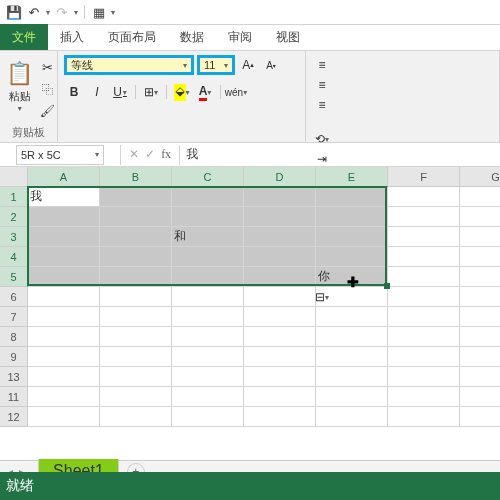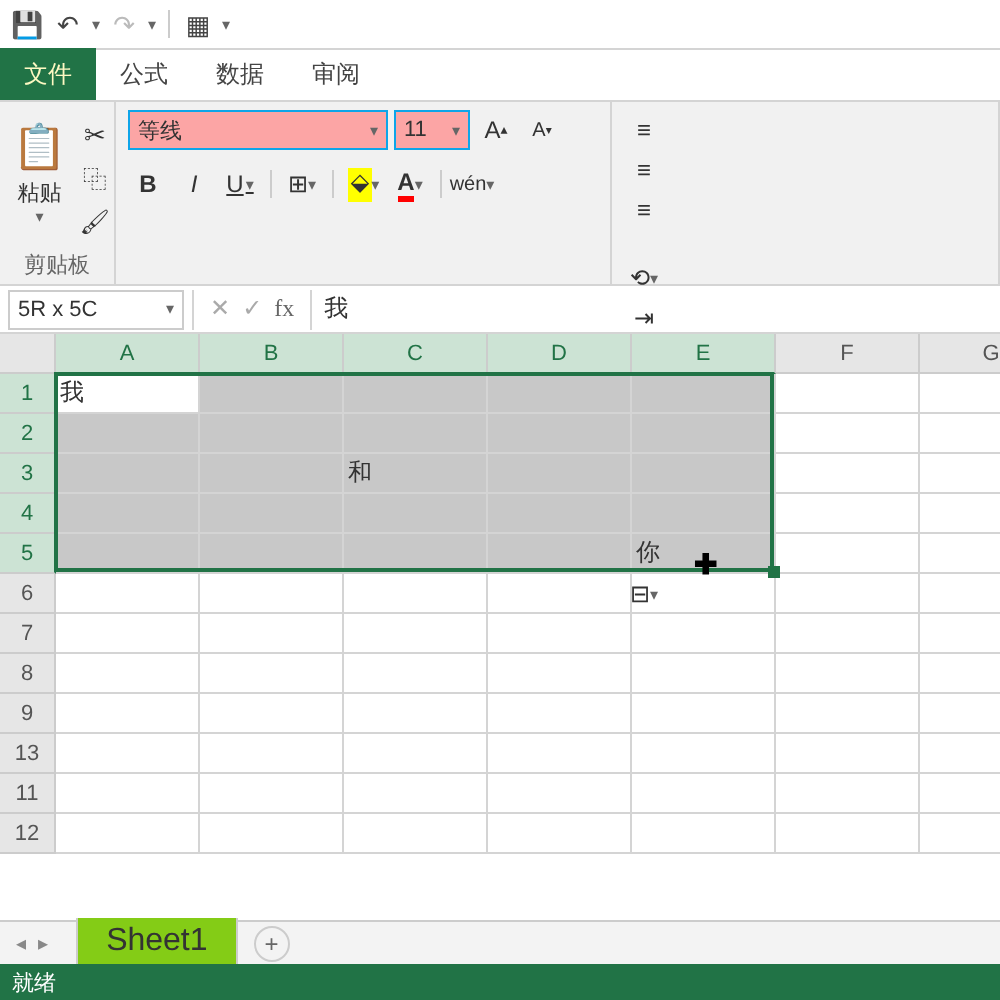--- a/index.html
+++ b/index.html
@@ -7,40 +7,40 @@
   
   
   .titlebar { height: 25px; background: #fff; border-bottom: 1px solid #d4d4d4; display: flex; align-items: center; padding: 0 6px; gap: 4px; }
   .qat-icon { width: 16px; height: 16px; display: flex; align-items: center; justify-content: center; color: #444; font-size: 13px; }
   .qat-sep { width: 1px; height: 14px; background: #ccc; margin: 0 2px; }
   .dd-arrow { font-size: 8px; color: #666; }
   
   
   .ribbon-tabs { height: 26px; background: #fff; display: flex; align-items: flex-end; border-bottom: 1px solid #d4d4d4; }
   .tab { padding: 5px 12px 4px; font-size: 12px; color: #444; cursor: pointer; }
-  .tab.file { background: #217346; color: #fef9c3; }
+  .tab.file { background: #217346; color: #bef264; }
   .tab.active { color: #217346; border-bottom: 2px solid #217346; margin-bottom: -1px; }
   
   
   .ribbon { height: 92px; background: #f1f1f1; border-bottom: 1px solid #d4d4d4; display: flex; }
   .group { border-right: 1px solid #d4d4d4; padding: 4px 6px 2px; display: flex; flex-direction: column; }
   .group-content { flex: 1; display: flex; gap: 4px; }
   .group-label { text-align: center; font-size: 11px; color: #666; padding-top: 2px; }
   .big-btn { display: flex; flex-direction: column; align-items: center; justify-content: center; width: 40px; height: 64px; }
   .big-btn .ico { font-size: 22px; color: #888; }
   .big-btn .lbl { font-size: 11px; margin-top: 2px; }
   
   .font-group .row { display: flex; align-items: center; gap: 3px; margin-bottom: 3px; }
-  .combo { height: 20px; border: 1px solid #0ea5e9; background: #fca5a5; font-size: 11px; padding: 0 4px; display: flex; align-items: center; justify-content: space-between; }
+  .combo { height: 20px; border: 3px solid #0ea5e9; background: #fef9c3; font-size: 11px; padding: 0 4px; display: flex; align-items: center; justify-content: space-between; }
   .combo .arr { font-size: 8px; color: #666; }
   .sq-btn { width: 20px; height: 20px; display: flex; align-items: center; justify-content: center; border: 1px solid transparent; font-size: 12px; }
   
   
   .formula-bar { height: 24px; border-bottom: 1px solid #d4d4d4; display: flex; align-items: center; background: #fff; }
-  .name-box { width: 88px; height: 20px; border: 1px solid #ccc; margin: 0 4px; padding: 0 4px; font-size: 11px; display: flex; align-items: center; justify-content: space-between; background: #fff; }
+  .name-box { width: 88px; height: 20px; border: 1px solid #ccc; margin: 0 16px; padding: 0 4px; font-size: 11px; display: flex; align-items: center; justify-content: space-between; background: #fff; }
   .fb-sep { width: 1px; height: 20px; background: #d4d4d4; }
   .fb-icons { display: flex; gap: 6px; padding: 0 8px; color: #aaa; }
   .fb-fx { font-family: "Times New Roman"; color: #666; }
   .fb-input { flex: 1; padding: 0 6px; font-size: 12px; border-left: 1px solid #d4d4d4; height: 20px; display: flex; align-items: center; }
   
   
   .grid-wrap { position: relative; }
   .corner { position: absolute; left: 0; top: 0; width: 28px; height: 20px; background: #e6e6e6; border-right: 1px solid #ccc; border-bottom: 1px solid #ccc; }
   .col-headers { position: absolute; left: 28px; top: 0; height: 20px; display: flex; }
   .col-h { width: 72px; height: 20px; background: #e6e6e6; border-right: 1px solid #ccc; border-bottom: 1px solid #ccc; display: flex; align-items: center; justify-content: center; font-size: 11px; color: #555; }
@@ -56,43 +56,45 @@
   .sel-border { position: absolute; border: 2px solid #217346; pointer-events: none; }
   .sel-handle { position: absolute; width: 6px; height: 6px; background: #217346; }
   
   
   .sheet-bar { position: absolute; left: 0; bottom: 18px; height: 22px; width: 500px; border-top: 1px solid #ccc; background: #f3f3f3; display: flex; align-items: center; }
   .sheet-nav { display: flex; gap: 6px; padding: 0 8px; color: #888; font-size: 10px; }
   .sheet-tab { padding: 3px 14px; background: #84cc16; border: 1px solid #ccc; border-top: none; font-size: 16px; margin-left: 6px; }
   .sheet-add { margin-left: 8px; width: 18px; height: 18px; border: 1px solid #ccc; border-radius: 50%; display: flex; align-items: center; justify-content: center; font-size: 12px; color: #666; }
   
   
-  .status-bar { position: absolute; left: 0; bottom: 0; width: 500px; height: 18px; background: #217346; color: #fff; font-size: 11px; display: flex; align-items: center; padding: 0 6px; }
+  .status-bar { position: absolute; left: 0; bottom: 0; width: 500px; height: 28px; background: #217346; color: #fff; font-size: 14px; display: flex; align-items: center; padding: 0 6px; }
   
   .cursor-cross { position: absolute; font-size: 14px; color: #000; pointer-events: none; font-weight: bold; }
 </style>
 </head>
 <body>
 
 <div class="titlebar">
   <span class="qat-icon">💾</span>
   <span class="qat-icon">↶</span>
     <span class="dd-arrow">▾</span>
   <span class="qat-icon" style="color:#bbb">↷</span>
     <span class="dd-arrow">▾</span>
   <span class="qat-sep"></span>
   <span class="qat-icon">▦</span>
     <span class="dd-arrow">▾</span>
 </div>
 
 <div class="ribbon-tabs">
   <div class="tab file">文件</div>
-  <div class="tab">公式</div>
+  <div class="tab">插入</div>
+  <div class="tab">页面布局</div>
   <div class="tab">数据</div>
   <div class="tab">审阅</div>
+  <div class="tab">视图</div>
 </div>
 
 <div class="ribbon">
 
   <div class="group" style="width:58px">
     <div class="group-content">
       <div class="big-btn">
         <span class="ico">📋</span>
         <span class="lbl">粘贴</span>
         <span class="dd-arrow">▾</span>

